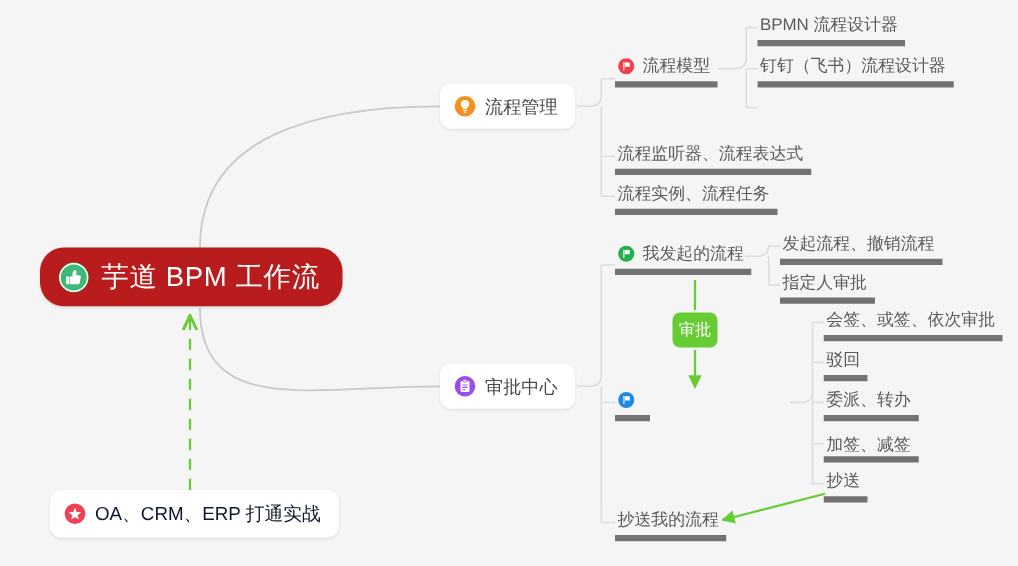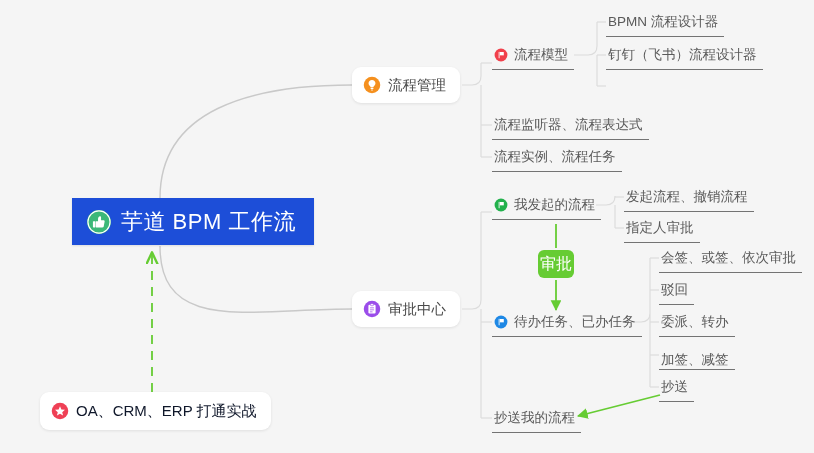--- a/index.html
+++ b/index.html
@@ -31,26 +31,25 @@
   .node {
     position: absolute;
     display: flex;
     align-items: center;
     white-space: nowrap;
     box-sizing: border-box;
   }
 
   
   .node-root {
-    background: #1d4ed8;
-    border-radius: 0;
+    background: #b91c1c;
+    border-radius: 19px;
     padding: 0 18px 0 14px;
     height: 47px;
     box-shadow: 0 1px 2px rgba(0,0,0,0.10);
-    margin-left: 40px;
   }
   .node-root .node-label {
     color: #ffffff;
     font-size: 22px;
     letter-spacing: 0.5px;
   }
 
   
   .node-card {
     background: #ffffff;
@@ -65,37 +64,37 @@
   }
   .node-floating .node-label {
     font-size: 15px;
     color: #0f172a;
   }
 
   
   .node-text {
     height: 30px;
     padding: 0 6px 0 2px;
-    border-bottom: 1px solid #737373;
+    border-bottom: 5px solid #737373;
     color: #5a5a5a;
     font-size: 13.5px;
   }
   .node-text .node-label { color: #5a5a5a; }
 
   
   .node-tag {
     background: #66cc33;
     border-radius: 6px;
     height: 28px;
     padding: 0 8px;
     justify-content: center;
   }
   .node-tag .node-label {
     color: #ffffff;
-    font-size: 16px;
+    font-size: 13px;
   }
 
   
   .icon {
     display: inline-flex;
     align-items: center;
     justify-content: center;
     flex: 0 0 auto;
     margin-right: 7px;
   }
@@ -253,21 +252,20 @@
   </div>
 
   <div class="node node-text" style="left:492px; top:307px;">
     <span class="icon icon-sm">
       <svg viewBox="0 0 24 24" width="14" height="14">
         <circle cx="12" cy="12" r="11" fill="#1e88e5"></circle>
         <rect x="8.0" y="6.3" width="1.5" height="11.4" rx="0.6" fill="#ffffff"></rect>
         <path d="M10.0 6.9 L16.8 6.9 L16.8 12.6 L10.0 12.6 Z" fill="#ffffff"></path>
       </svg>
     </span>
-    <span class="node-label">待办任务、已办任务</span>
   </div>
 
   <div class="node node-text" style="left:659px; top:243px;">
     <span class="node-label">会签、或签、依次审批</span>
   </div>
   <div class="node node-text" style="left:659px; top:275px;">
     <span class="node-label">驳回</span>
   </div>
   <div class="node node-text" style="left:659px; top:307px;">
     <span class="node-label">委派、转办</span>

